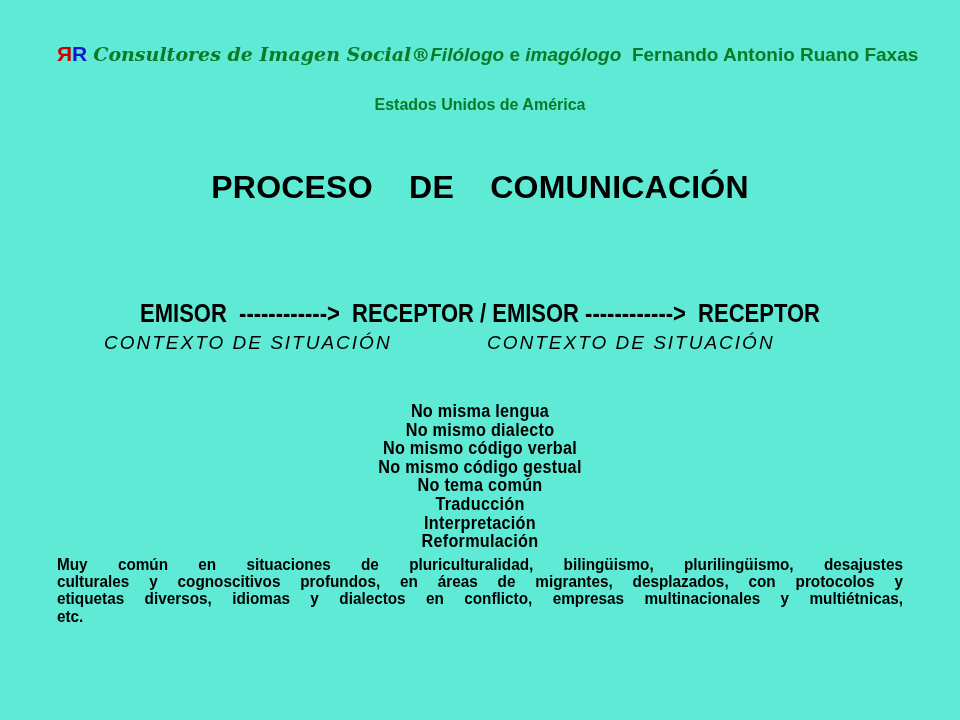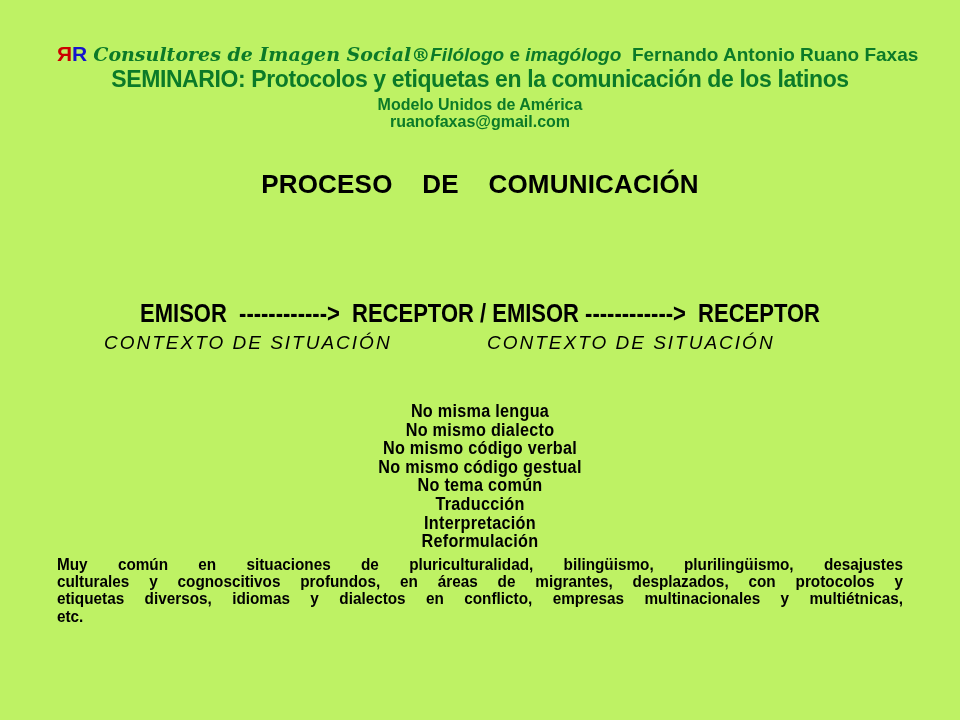--- a/index.html
+++ b/index.html
@@ -1,18 +1,18 @@
 <!DOCTYPE html>
 <html><head>
 <meta charset="utf-8">
 <style>
   html,body { margin:0; padding:0; background:#ffffff; }
   .slide {
     position:relative; width:960px; height:720px; overflow:hidden;
-    background:#bef264;
+    background:#5eead4;
     font-family:"Liberation Sans", sans-serif;
     color:#000;
   }
   
   .header-row {
     position:absolute; left:57px; top:42px; width:848px;
     display:flex; justify-content:space-between; align-items:baseline;
   }
   .brand { white-space:pre; font-weight:bold; font-size:21px; }
   .brand .glyph-red  { color:#cc0000; }
@@ -33,21 +33,21 @@
     position:absolute; left:0; top:96px; width:960px; text-align:center;
     font-weight:bold; font-size:16px; color:#0b7a28; white-space:nowrap;
   }
   .email {
     position:absolute; left:0; top:113px; width:960px; text-align:center;
     font-weight:bold; font-size:16px; color:#0b7a28; white-space:nowrap;
   }
   
   .heading-line1, .heading-line2 {
     position:absolute; left:0; width:960px; text-align:center;
-    font-weight:bold; font-size:26px; white-space:pre; letter-spacing:0.2px;
+    font-weight:bold; font-size:32px; white-space:pre; letter-spacing:0.2px;
   }
   .heading-line1 { top:169px; }
   .heading-line2 { top:199px; }
   
   .flow-line {
     position:absolute; left:0; top:299px; width:960px; text-align:center;
     font-weight:bold; font-size:25px; white-space:pre;
     transform:scaleX(0.88); transform-origin:50% 0;
   }
   .ctx {
@@ -75,25 +75,23 @@
 </head>
 <body>
 
 <div class="slide">
 
   <div class="header-row">
     <span class="brand"><span class="glyph-red">Я</span><span class="glyph-blue">R</span><span class="company">Consultores de Imagen Social®</span></span>
     <span class="credit"><span class="it">Filólogo</span><span> e </span><span class="it">imagólogo</span><span>  Fernando Antonio Ruano Faxas</span></span>
   </div>
 
-  <div class="title">SEMINARIO: Protocolos y etiquetas en la comunicación de los latinos</div>
 
-  <div class="location">Modelo Unidos de América</div>
+  <div class="location">Estados Unidos de América</div>
 
-  <div class="email">ruanofaxas@gmail.com</div>
 
   <div class="heading-line1">PROCESO    DE    COMUNICACIÓN</div>
 
 
   <div class="flow-line">EMISOR  ------------&gt;  RECEPTOR / EMISOR ------------&gt;  RECEPTOR</div>
 
   <span class="ctx ctx-left">CONTEXTO DE SITUACIÓN</span>
 
   <span class="ctx ctx-right">CONTEXTO DE SITUACIÓN</span>
 

